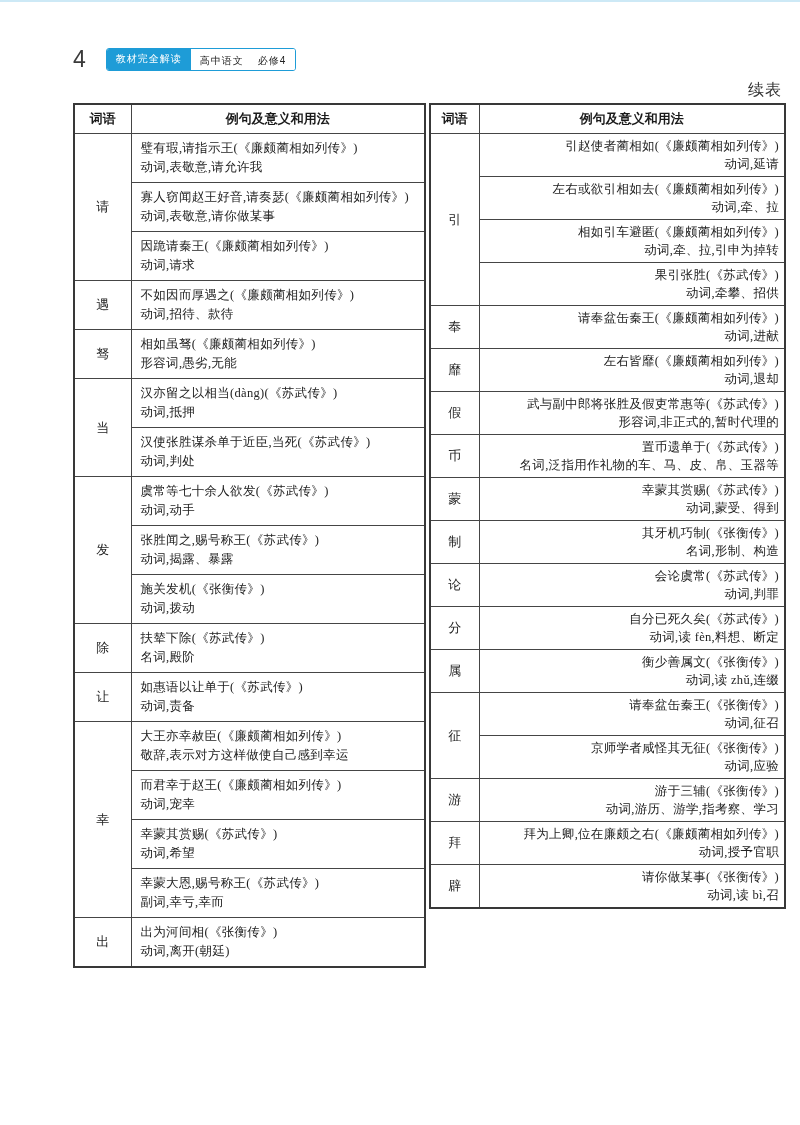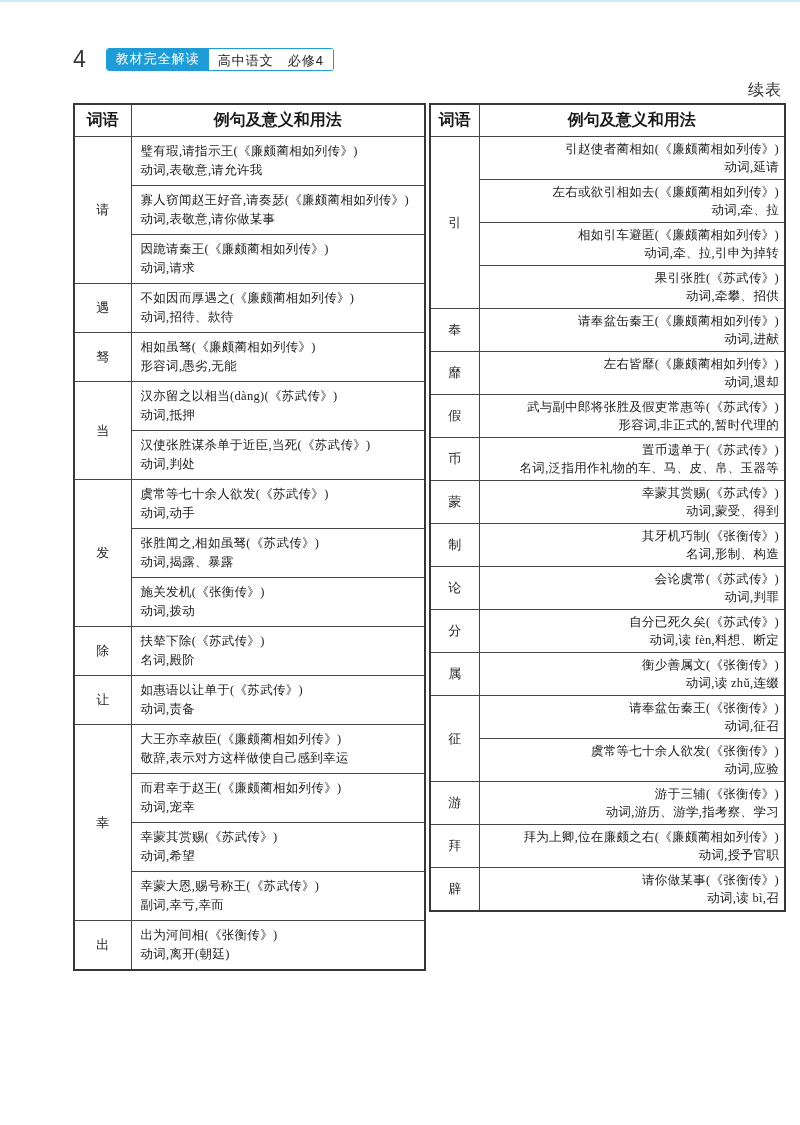--- a/index.html
+++ b/index.html
@@ -26,21 +26,21 @@
     font-size: 23px; color: #3a3a3a; line-height: 26px;
   }
   .badge {
     display: inline-flex; align-items: stretch;
     margin-left: 20px;
     border: 1px solid #1e9cd7;
     border-radius: 3px;
     overflow: hidden;
     height: 23px;
     font-family: "Liberation Sans", sans-serif;
-    font-size: 13px;
+    font-size: 10px;
   }
   .badge-primary {
     background: #1e9cd7; color: #ffffff;
     display: flex; align-items: center;
     padding: 0 9px;
     letter-spacing: 1px;
   }
   .badge-secondary {
     background: #ffffff; color: #222222;
     display: flex; align-items: center;
@@ -64,21 +64,21 @@
     border-collapse: collapse;
     table-layout: fixed;
   }
   table.t-left  { width: 353px; }
   table.t-right { width: 357px; }
   .vocab-table th, .vocab-table td {
     border: 1px solid #454545;
   }
   .vocab-table { border: 2px solid #383838; }
   .vocab-table th {
-    font-size: 16px; font-weight: bold;
+    font-size: 13px; font-weight: bold;
     padding: 5px 2px;
     text-align: center; color: #1a1a1a;
     background: #ffffff;
   }
   .t-left  th.col-word { width: 57px; }
   .t-right th.col-word { width: 49px; }
   td.word-cell {
     text-align: center; vertical-align: middle;
     font-size: 13px; color: #1f1f1f;
   }
@@ -167,21 +167,21 @@
         </tr>
         <tr>
           <td class="word-cell" rowspan="3">发</td>
           <td class="example-cell">
             <div class="sentence">虞常等七十余人欲发(《苏武传》)</div>
             <div class="meaning">动词,动手</div>
           </td>
         </tr>
         <tr>
           <td class="example-cell">
-            <div class="sentence">张胜闻之,相如虽驽(《苏武传》)</div>
+            <div class="sentence">张胜闻之,赐号称王(《苏武传》)</div>
             <div class="meaning">动词,揭露、暴露</div>
           </td>
         </tr>
         <tr>
           <td class="example-cell">
             <div class="sentence">施关发机(《张衡传》)</div>
             <div class="meaning">动词,拨动</div>
           </td>
         </tr>
         <tr>
@@ -331,21 +331,21 @@
         </tr>
         <tr>
           <td class="word-cell" rowspan="2">征</td>
           <td class="example-cell">
             <div class="sentence">请奉盆缶秦王(《张衡传》)</div>
             <div class="meaning">动词,征召</div>
           </td>
         </tr>
         <tr>
           <td class="example-cell">
-            <div class="sentence">虞常等七十余人欲发(《张衡传》)</div>
+            <div class="sentence">京师学者咸怪其无征(《张衡传》)</div>
             <div class="meaning">动词,应验</div>
           </td>
         </tr>
         <tr>
           <td class="word-cell" rowspan="1">游</td>
           <td class="example-cell">
             <div class="sentence">游于三辅(《张衡传》)</div>
             <div class="meaning">动词,游历、游学,指考察、学习</div>
           </td>
         </tr>

